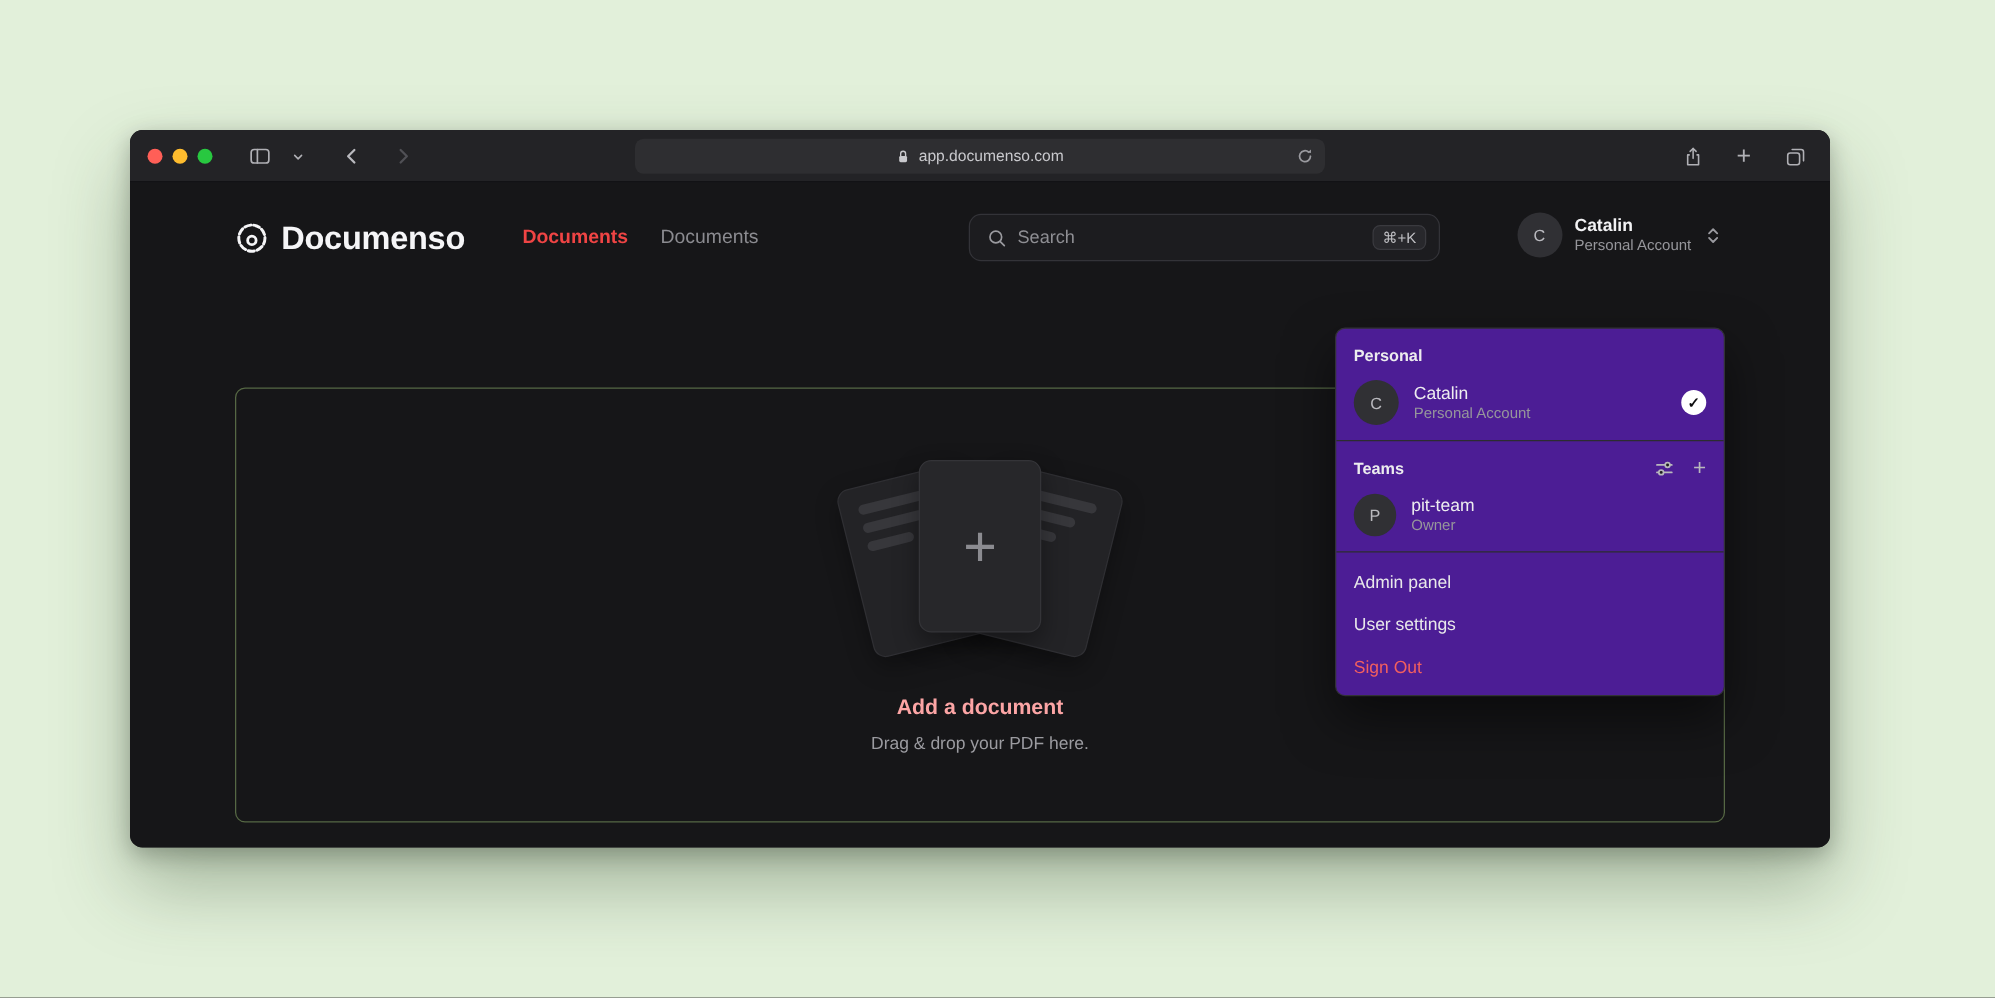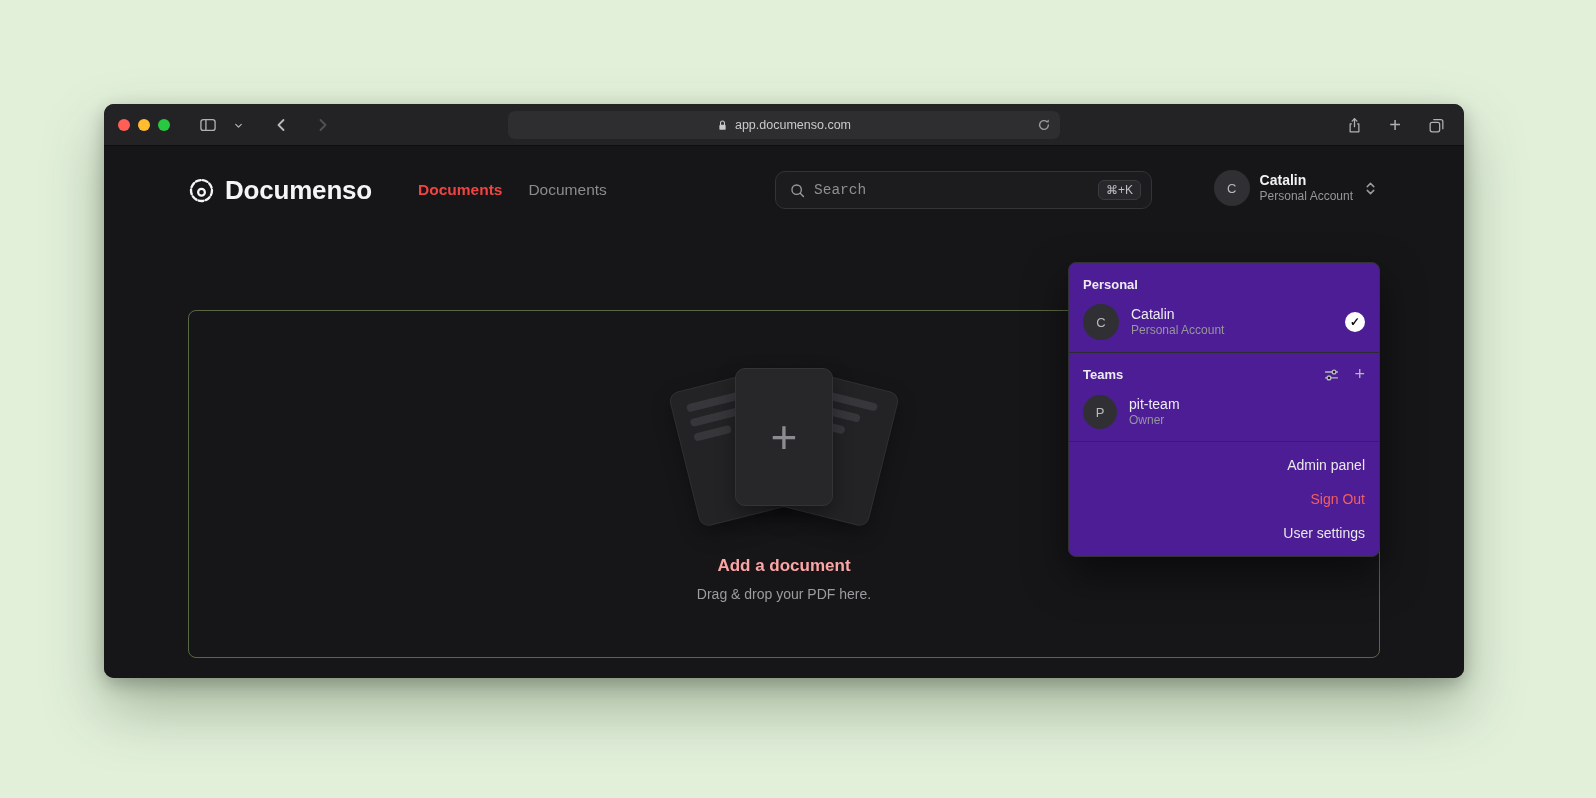--- a/index.html
+++ b/index.html
@@ -52,21 +52,21 @@
   .nav-item.active { color:#ef4444; font-weight:600; }
   .nav-item.inactive { color:#8b8b90; font-weight:500; }
 
   .searchbar {
     position:absolute; left:671px; top:25px; width:377px; height:38px;
     background:#1c1c1f; border:1px solid #333338; border-radius:10px;
     display:flex; align-items:center; padding:0 10px 0 12px;
   }
   .searchbar input {
     flex:1; background:transparent; border:none; outline:none;
-    font-family:Liberation Mono, monospace; font-size:14.5px; color:#e6e6e8; margin-left:8px;
+    font-family:Liberation Sans, sans-serif; font-size:14.5px; color:#e6e6e8; margin-left:8px;
   }
   .searchbar input::placeholder { color:#8e8e93; }
   .kbd {
     font-size:12px; color:#c0c0c4; background:#28282c; border:1px solid #3a3a3f;
     border-radius:6px; padding:3px 7px; line-height:1;
   }
 
   .account { position:absolute; right:2px; top:2px; display:flex; align-items:center; gap:10px; cursor:pointer; }
   .avatar {
     border-radius:50%; background:#303034; color:#b9b9be;
@@ -90,21 +90,21 @@
   .row-sub { font-size:12px; color:#96969b; line-height:1.3; }
   .spacer { flex:1; }
   .check-circle {
     width:20px; height:20px; border-radius:50%; background:#ffffff; color:#0d0d0f;
     display:flex; align-items:center; justify-content:center; font-size:12px; font-weight:700;
   }
   .divider { height:1px; background:#2c2c30; }
   .teams-head { display:flex; align-items:center;text-align:right; }
   .teams-actions { display:flex; align-items:center; gap:14px; }
   .teams-plus { font-size:18px; font-weight:300; color:#b8b8bc; line-height:1; cursor:pointer; }
-  .menu-items { padding:6px 0;text-align:right; }
+  .menu-items { padding:6px 0; }
   .menu-item { padding:9px 14px; font-size:14px; color:#e8e8ea; cursor:pointer; }
   .menu-item.danger { color:#f25f5f; }
 
   
   .dropzone {
     position:absolute; left:84px; right:84px; top:164px; bottom:20px;
     border:1px solid rgba(150,185,112,.5); border-radius:8px;
     display:flex; flex-direction:column; align-items:center; justify-content:center;
     cursor:pointer;
   }
@@ -313,20 +313,20 @@
               <div class="row-name">pit-team</div>
               <div class="row-sub">Owner</div>
             </span>
           </div>
         </div>
 
         <div class="divider"></div>
 
         <div class="menu-items">
           <div class="menu-item">Admin panel</div>
+          <div class="menu-item">User settings</div>
           <div class="menu-item danger">Sign Out</div>
-          <div class="menu-item">User settings</div>
         </div>
       </div>
 
     </div>
   </div>
 </div>
 
 </body></html>

